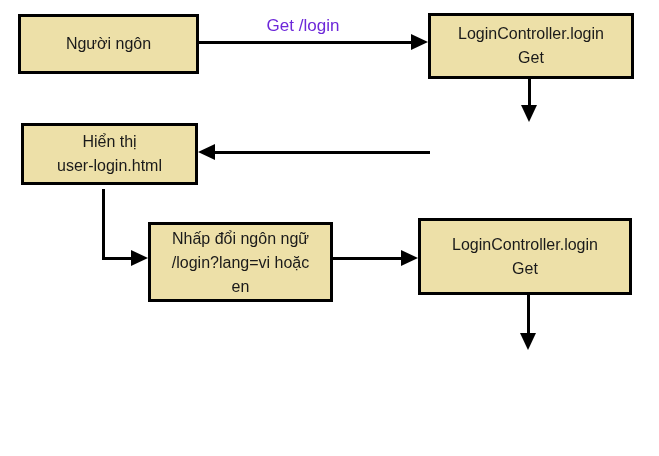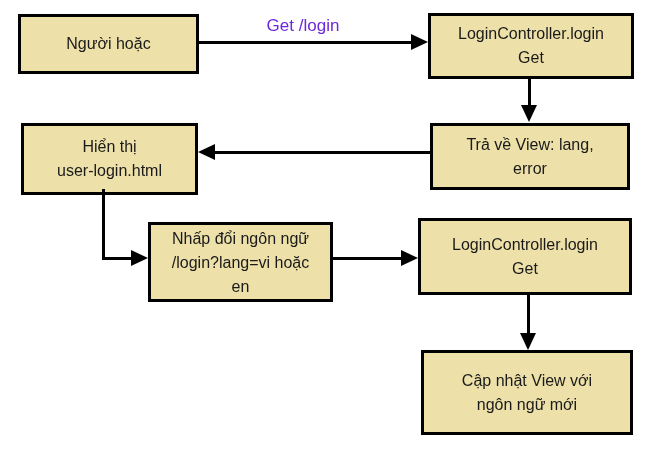--- a/index.html
+++ b/index.html
@@ -22,21 +22,21 @@
     justify-content: center;
     text-align: center;
     white-space: pre-line;
     font-size: 16px;
     line-height: 24px;
     overflow: hidden;
   }
   .n1 { left: 18px;  top: 14px;  width: 181px; height: 60px; }
   .n2 { left: 428px; top: 13px;  width: 206px; height: 66px; }
   .n3 { left: 430px; top: 123px; width: 200px; height: 67px; }
-  .n4 { left: 21px;  top: 123px; width: 177px; height: 72px; }
+  .n4 { left: 21px;  top: 123px; width: 177px; height: 62px; }
   .n5 { left: 148px; top: 222px; width: 185px; height: 80px;
         display: block; padding-top: 2px; }
   .n6 { left: 418px; top: 218px; width: 214px; height: 77px; }
   .n7 { left: 421px; top: 350px; width: 212px; height: 85px; }
 
   .seg { position: absolute; background: #000000; }
   .ah { position: absolute; width: 0; height: 0; }
   .ah-right { border-left: 17px solid #000000; border-top: 8px solid transparent; border-bottom: 8px solid transparent; }
   .ah-left  { border-right: 17px solid #000000; border-top: 8px solid transparent; border-bottom: 8px solid transparent; }
   .ah-down  { border-top: 17px solid #000000; border-left: 8px solid transparent; border-right: 8px solid transparent; }
@@ -48,40 +48,36 @@
     font-size: 17px;
     line-height: 24px;
     color: #6d28d9;
   }
 </style>
 </head>
 <body>
 
 <div class="canvas">
 
-  <div class="node n1">Người hoặc</div>
+  <div class="node n1">Người ngôn</div>
 
   <div class="node n2">LoginController.login
 Get</div>
 
-  <div class="node n3">Trả về View: lang,
-error</div>
 
   <div class="node n4">Hiển thị
 user-login.html</div>
 
   <div class="node n5">Nhấp đổi ngôn ngữ
 /login?lang=vi hoặc
 en</div>
 
   <div class="node n6">LoginController.login
 Get</div>
 
-  <div class="node n7">Cập nhật View với
-ngôn ngữ mới</div>
 
   <div class="edge-label">Get /login</div>
   <div>
     <div class="seg" style="left:199px; top:41px; width:214px; height:3px;"></div>
     <div class="ah ah-right" style="left:411px; top:34px;"></div>
   </div>
 
   <div>
     <div class="seg" style="left:528px; top:79px; width:3px; height:28px;"></div>
     <div class="ah ah-down" style="left:521px; top:105px;"></div>

